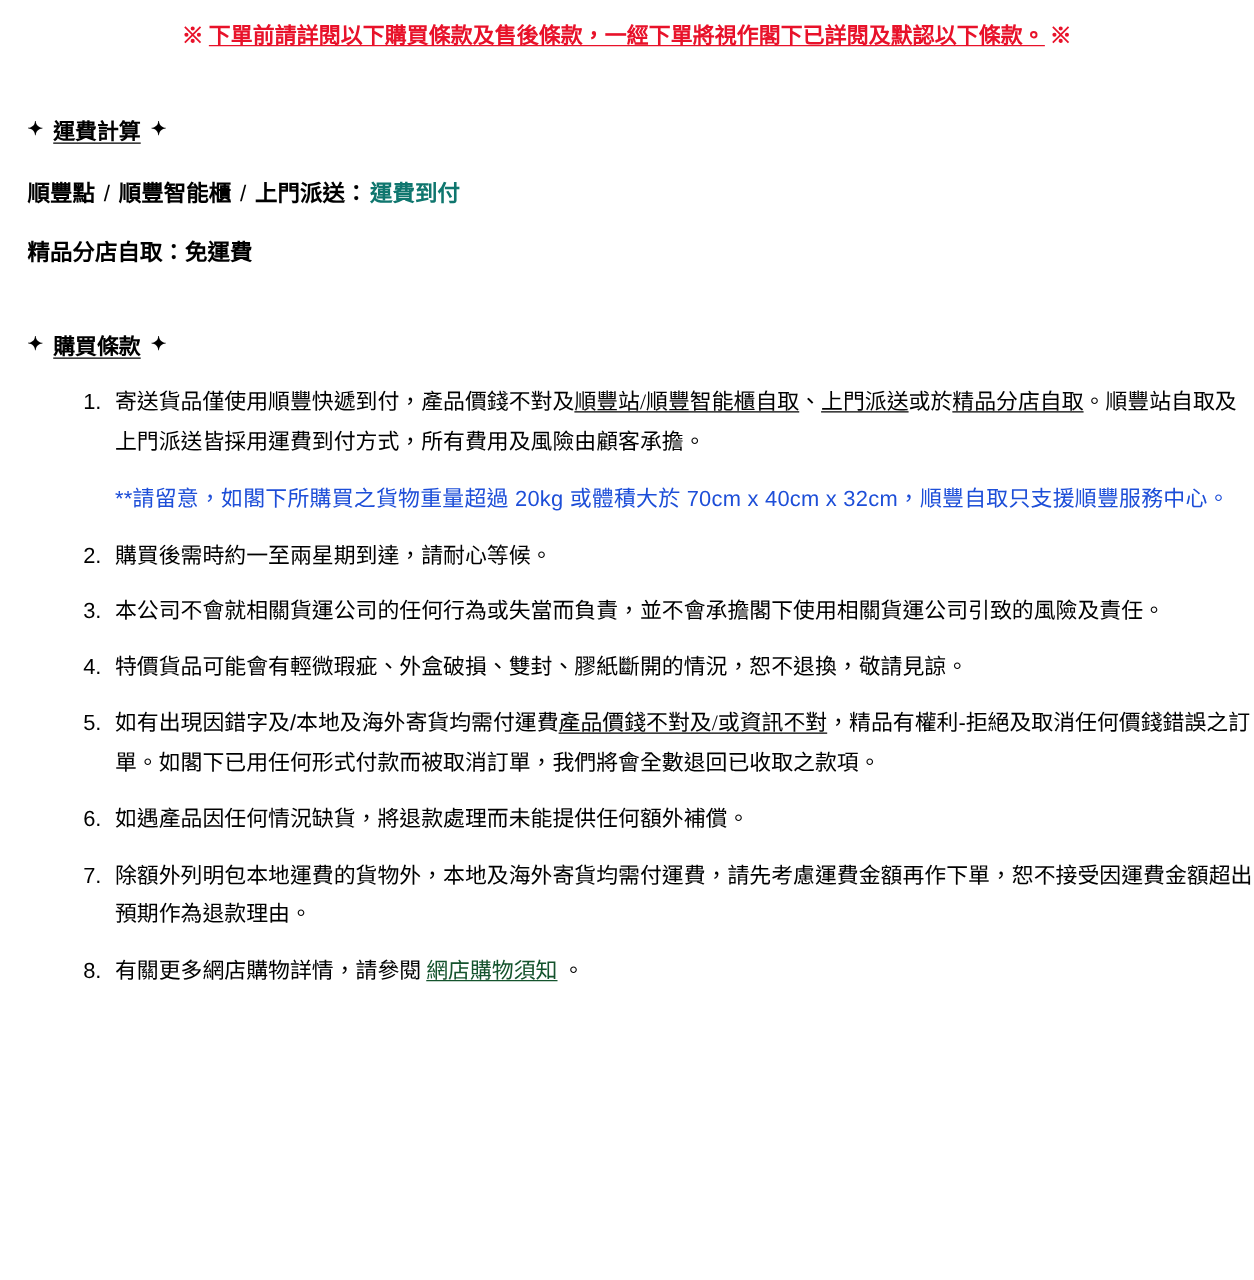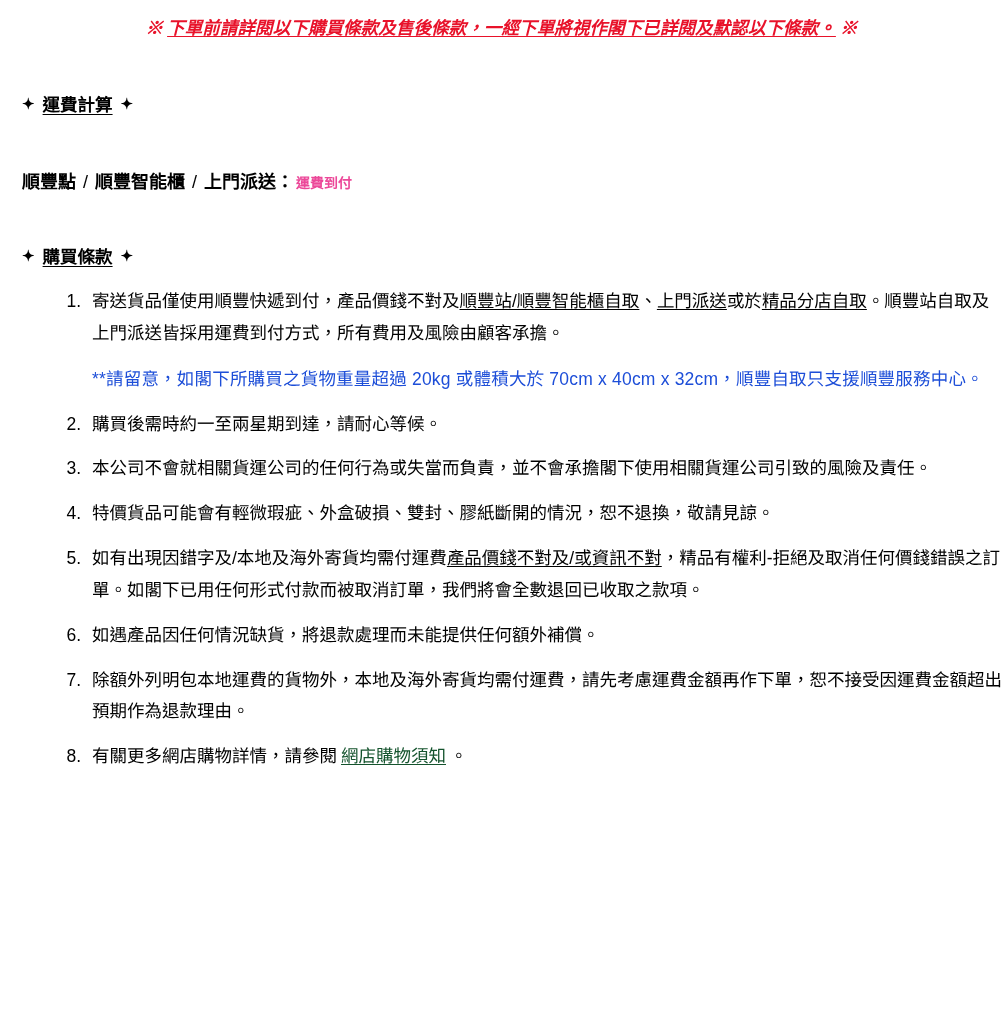--- a/index.html
+++ b/index.html
@@ -22,21 +22,20 @@
 
   
   .top-warning {
     color: #e8122a;
     font-weight: bold;
     font-size: 17.5px;
     text-align: center;
     margin: 14px 0 0 0;
     padding: 0 6px;
     letter-spacing: 0.1px;
-    font-style: italic;
   }
   .top-warning .txt {
     text-decoration: underline;
     text-underline-offset: 2px;
   }
   .aster {
     text-decoration: none;
     display: inline-block;
     padding: 0 4px;
   }
@@ -75,25 +74,24 @@
     flex-wrap: wrap;
     text-align: center;
   }
   .ship-line .seg { font-weight: bold; }
   .ship-line .sep {
     padding: 0 7px;
     font-weight: normal;
   }
   .ship-line .colon { font-weight: bold; }
   .ship-line .pay {
-    color: #ec4899;
+    color: #0f766e;
     font-weight: bold;
-    font-size: 14px;
+    font-size: 18px;
     padding-left: 2px;
-    margin-top: 32px;
   }
   .ship-line2 {
     font-size: 18px;
     font-weight: bold;
     padding-left: 22px;
     margin-top: 21px;
   }
 
   
   ol.terms {
@@ -102,21 +100,21 @@
     font-size: 17.5px;
     line-height: 1.82;
   }
   ol.terms > li {
     margin-bottom: 13px;
     padding-left: 6px;
   }
   ol.terms > li::marker {
     font-weight: normal;
   }
-  .u { text-decoration: underline; text-underline-offset: 2px; }
+  .u { text-decoration: underline; text-underline-offset: 2px; font-family: Liberation Serif, serif; }
   .note-red {
     color: #1d4ed8;
     display: block;
     margin-top: 14px;
     margin-bottom: 2px;
     letter-spacing: 0.2px;
   }
   .link {
     color: #14532d;
     text-decoration: underline;
@@ -142,20 +140,21 @@
   <div class="ship-line">
     <span class="seg">順豐點</span>
     <span class="sep">/</span>
     <span class="seg">順豐智能櫃</span>
     <span class="sep">/</span>
     <span class="seg">上門派送</span>
     <span class="colon">：</span>
     <span class="pay">運費到付</span>
   </div>
 
+  <div class="ship-line2">精品分店自取：免運費</div>
 
   <div class="section-head sec2">
     <span class="dia">✦</span>
     <span class="label">購買條款</span>
     <span class="dia">✦</span>
   </div>
 
   <ol class="terms">
 
     <li>

